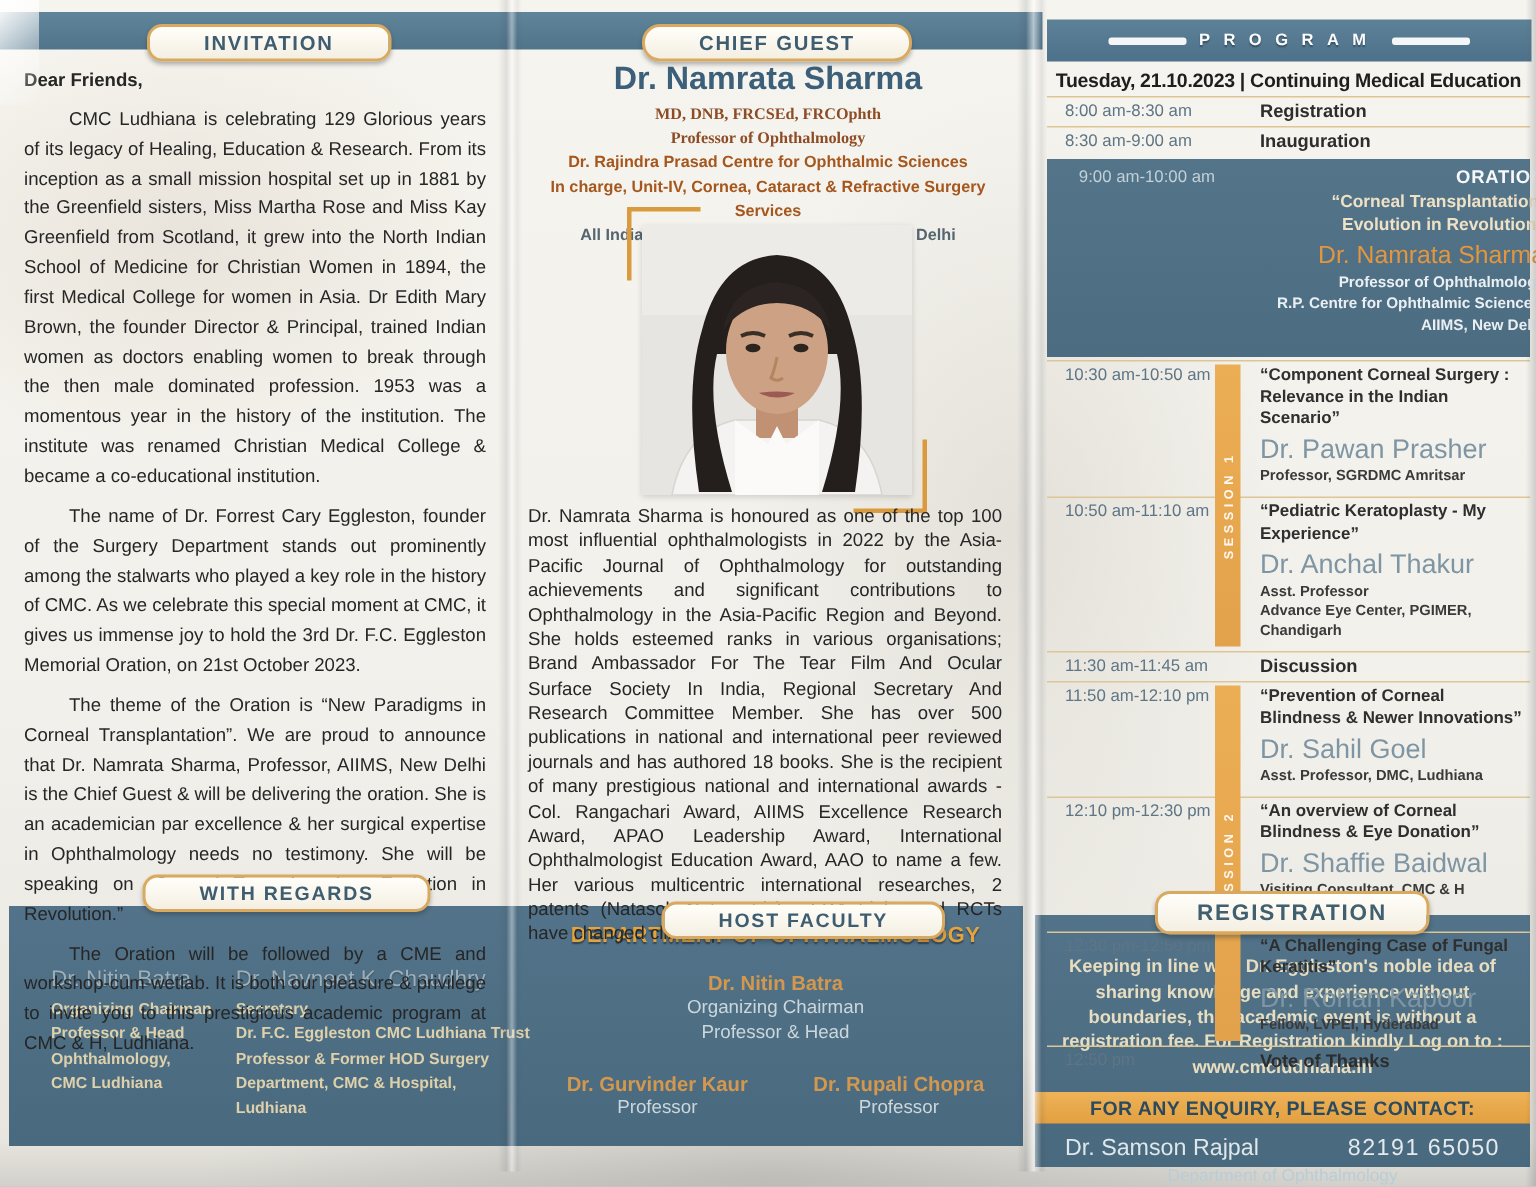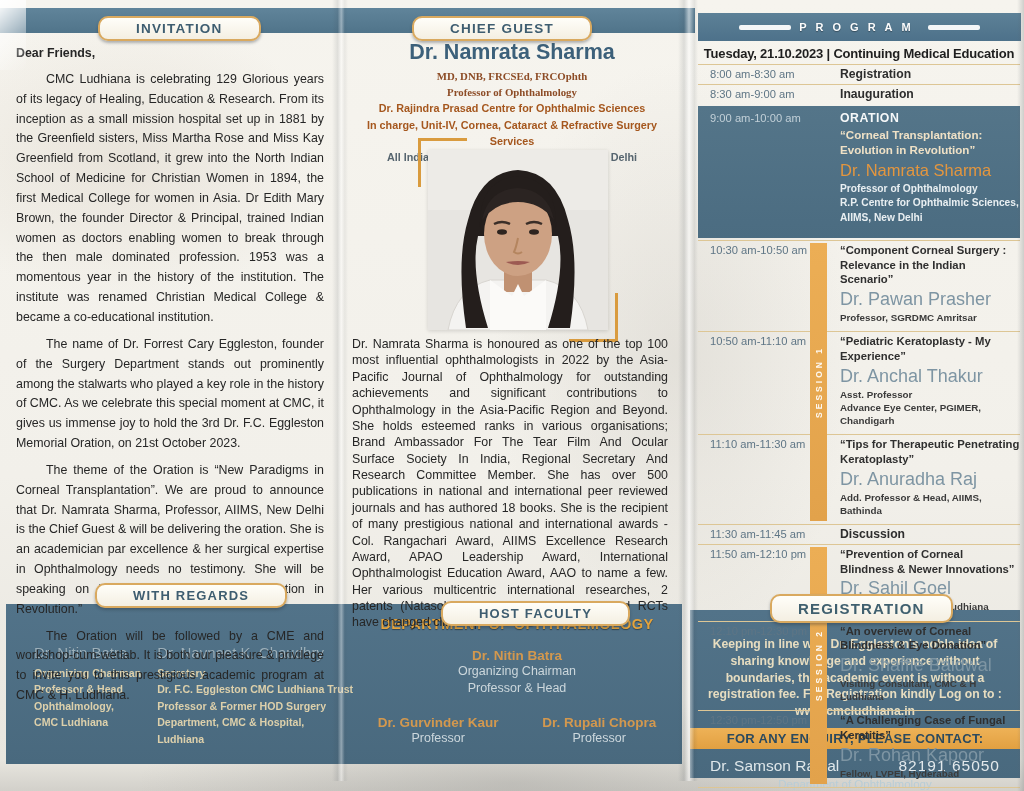--- a/index.html
+++ b/index.html
@@ -23,21 +23,21 @@
   .program-bar{position:absolute;left:698px;top:13px;width:323px;height:28px;background:linear-gradient(180deg,#5d8197,#4d718a);z-index:2;
     display:flex;align-items:center;justify-content:center;gap:8px;}
   .program-bar .dash{width:52px;height:5px;background:#f4f6f7;border-radius:2px;}
   .program-title{color:#fbfcfd;font-weight:bold;font-size:11px;letter-spacing:9px;text-shadow:0 1px 1px rgba(0,0,0,.35);}
 
   
   .badge{position:absolute;z-index:10;background:linear-gradient(180deg,#fffef9,#f4efe2);border:2px solid #d9a95f;border-radius:10px;
     padding:3px 36px;font-weight:bold;color:#3e5d70;letter-spacing:1.2px;font-size:13.5px;white-space:nowrap;
     box-shadow:0 2px 3px rgba(40,50,60,.35);}
   .badge-invitation{left:98px;top:16px;}
-  .badge-chief{left:412px;top:16px;}
+  .badge-chief{left:428px;top:16px;border-radius:12px;}
   .badge-regards{left:95px;top:583px;font-size:13px;}
   .badge-host{left:441px;top:601px;font-size:13px;}
   .badge-registration{left:770px;top:594px;font-size:15px;padding:4px 26px;color:#40606f;}
 
   
   .left-body{position:absolute;left:16px;top:44px;width:308px;z-index:3;color:#262626;font-size:12.4px;line-height:1.6;text-align:justify;}
   .left-body .salutation{margin:0 0 6px 0;font-weight:bold;}
   .left-body p.para{margin:0 0 7px 0;text-indent:30px;}
 
   
@@ -72,21 +72,21 @@
   .prog-time{flex:none;width:112px;font-size:11.2px;color:#5e7585;padding-left:12px;box-sizing:border-box;padding-top:1px;}
   .prog-item{font-weight:bold;font-size:12.2px;color:#2d2d2d;margin-left:30px;}
   .talk{margin-left:30px;padding-bottom:4px;}
   .talk-title{font-weight:bold;font-size:11.3px;color:#2f2f2f;line-height:1.3;}
   .talk-speaker{font-size:18px;color:#7e95a3;margin:2px 0 1px;}
   .talk-affil{font-size:9.8px;font-weight:bold;color:#3a3a3a;line-height:1.35;}
   .talk-affil:empty{display:none;}
   .session-group{position:relative;}
   .session-bar{position:absolute;left:112px;top:3px;bottom:3px;width:17px;background:linear-gradient(180deg,#ecae55,#e2a24b);display:flex;align-items:center;justify-content:center;z-index:2;}
   .session-label{writing-mode:vertical-rl;transform:rotate(180deg);font-size:8.5px;font-weight:bold;letter-spacing:3px;color:rgba(255,255,255,.92);}
-  .oration{display:flex;background:linear-gradient(180deg,#547589,#4b6c81);margin:2px 0;padding:5px 0 9px;}
+  .oration{display:flex;background:linear-gradient(180deg,#547589,#4b6c81);margin:2px 0;padding:5px 0 9px;text-align:right;}
   .oration .prog-time{color:#c2d0d8;}
   .oration-label{font-weight:bold;font-size:12.3px;color:#f6f8f9;letter-spacing:.5px;}
   .oration-title{font-weight:bold;font-size:11.6px;color:#efe1c6;line-height:1.3;margin-top:2px;width:190px;}
   .oration-speaker{font-size:16.5px;color:#e3963f;margin:4px 0 2px;}
   .oration-affil{font-size:10.2px;font-weight:bold;color:#e9eff2;line-height:1.4;}
 
   
   .reg-box{position:absolute;left:690px;top:610px;width:330px;height:168px;background:linear-gradient(180deg,#527389,#49697e);z-index:2;}
   .reg-text{margin:26px 10px 8px;color:#e7ddc0;font-weight:bold;font-size:12.2px;line-height:1.38;text-align:center;}
   .enquiry-bar{background:linear-gradient(180deg,#eeb257,#e2a041);color:#2c4a5e;font-weight:bold;font-size:13px;text-align:center;padding:3px 0;letter-spacing:.3px;}
@@ -252,28 +252,20 @@
       </div>
       <div class="prog-row">
         <div class="prog-time">10:50 am-11:10 am</div>
         <div class="talk">
           <div class="talk-title">“Pediatric Keratoplasty - My Experience”</div>
           <div class="talk-speaker">Dr. Anchal Thakur</div>
           <div class="talk-affil">Asst. Professor</div>
           <div class="talk-affil">Advance Eye Center, PGIMER, Chandigarh</div>
         </div>
       </div>
-      <div class="prog-row">
-        <div class="prog-time">11:10 am-11:30 am</div>
-        <div class="talk">
-          <div class="talk-title">“Tips for Therapeutic Penetrating Keratoplasty”</div>
-          <div class="talk-speaker">Dr. Anuradha Raj</div>
-          <div class="talk-affil">Add. Professor &amp; Head, AIIMS, Bathinda</div>
-        </div>
-      </div>
     </div>
 
     <div class="prog-row">
       <div class="prog-time">11:30 am-11:45 am</div>
       <div class="prog-item">Discussion</div>
     </div>
 
     <div class="session-group">
       <div class="session-bar">
         <span class="session-label">SESSION 2</span>

